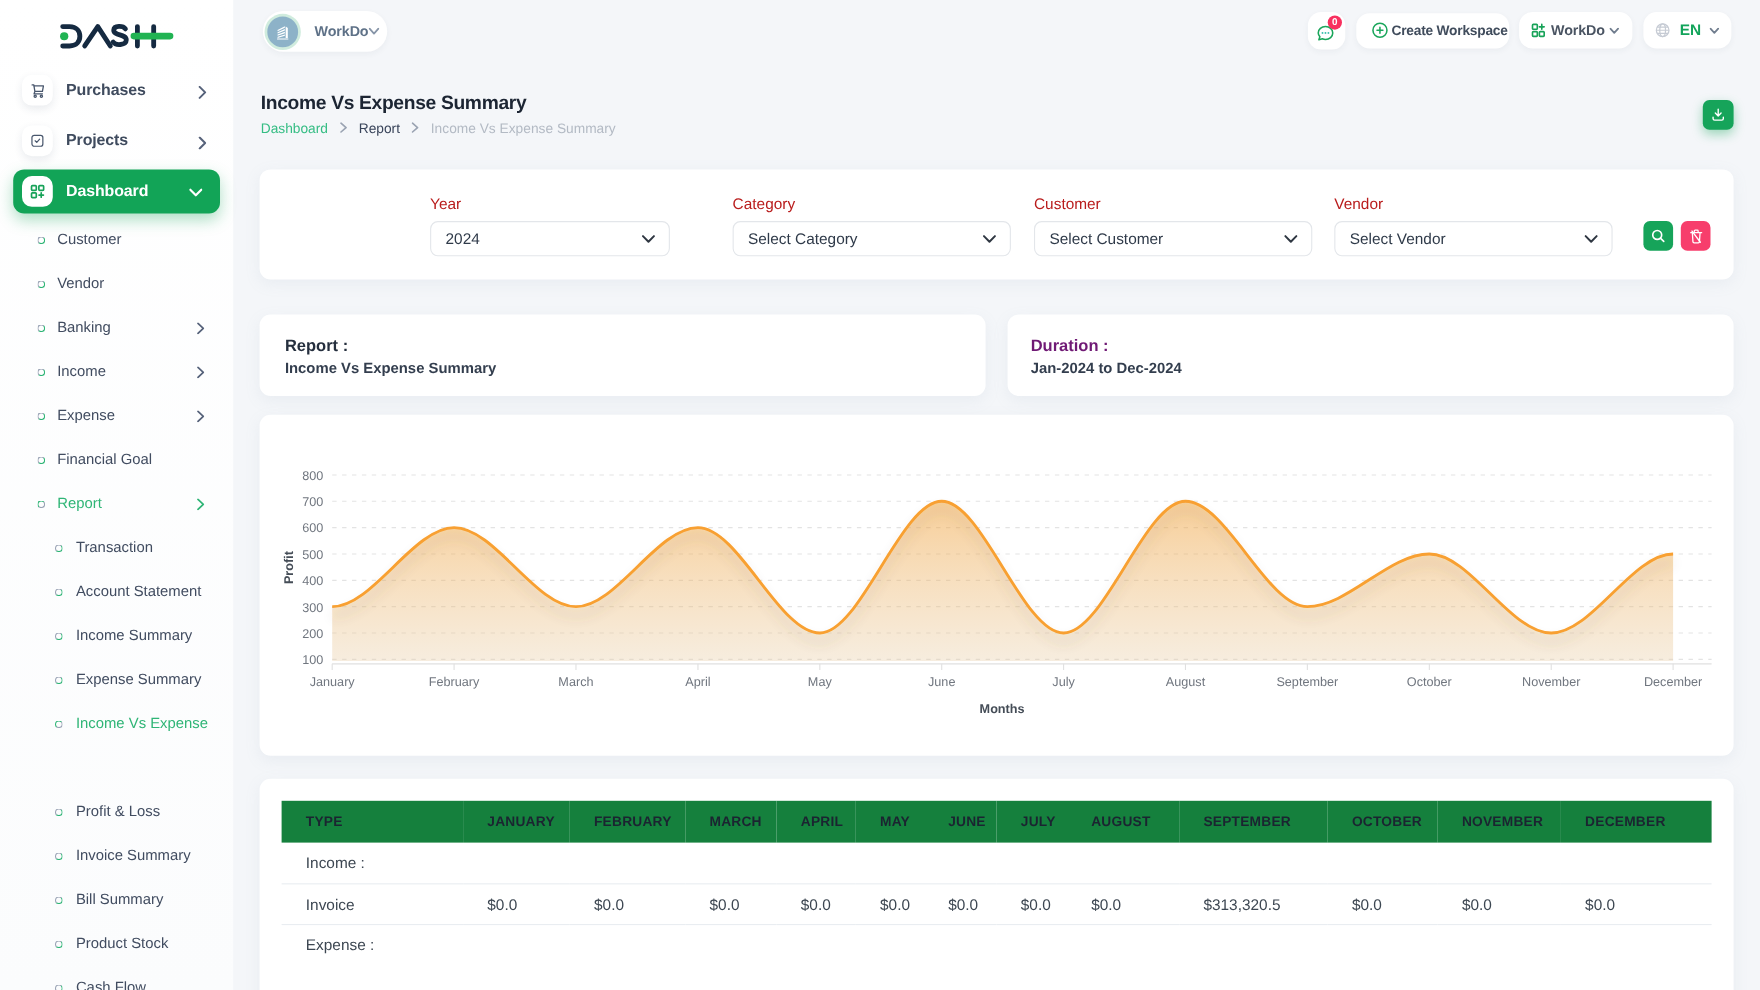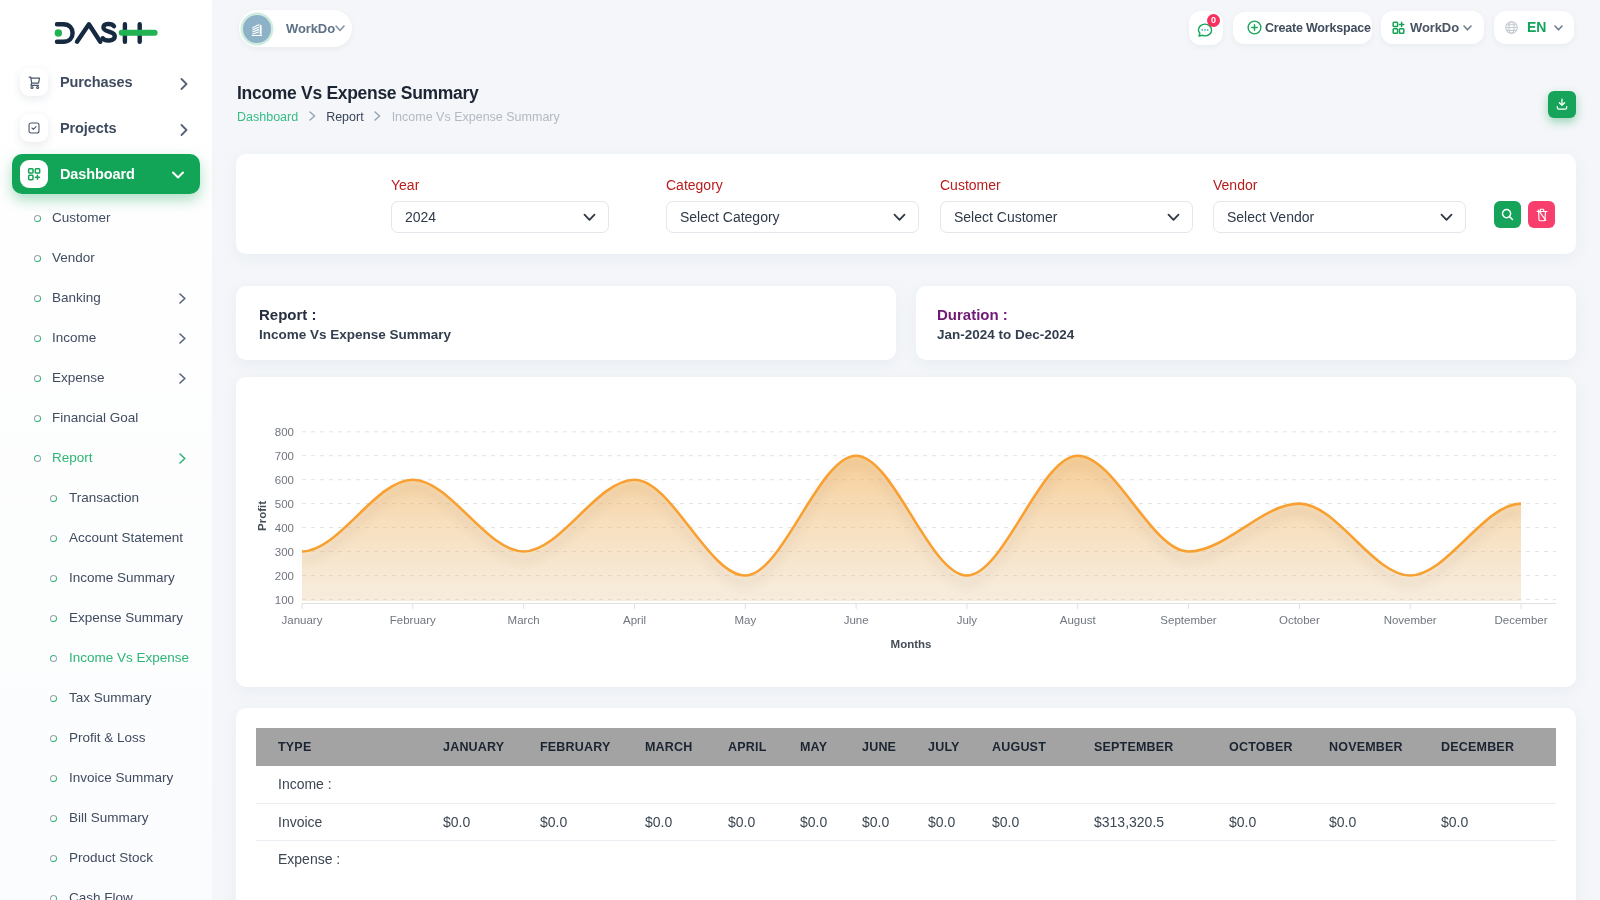--- a/index.html
+++ b/index.html
@@ -151,24 +151,20 @@
       <span class="bullet"></span>
       <span class="txt">Income Summary</span>
     </div>
   <div class="sub lvl2" style="top:598px;">
       <span class="bullet"></span>
       <span class="txt">Expense Summary</span>
     </div>
   <div class="sub lvl2 green" style="top:638px;">
       <span class="bullet"></span>
       <span class="txt">Income Vs Expense</span>
-    </div>
-  <div class="sub lvl2" style="top:678px;">
-      <span class="bullet"></span>
-      <span class="txt">Tax Summary</span>
     </div>
   <div class="sub lvl2" style="top:718px;">
       <span class="bullet"></span>
       <span class="txt">Profit &amp; Loss</span>
     </div>
   <div class="sub lvl2" style="top:758px;">
       <span class="bullet"></span>
       <span class="txt">Invoice Summary</span>
     </div>
   <div class="sub lvl2" style="top:798px;">
@@ -401,21 +397,21 @@
           <col style="width:62px">
           <col style="width:66px">
           <col style="width:64px">
           <col style="width:102px">
           <col style="width:135px">
           <col style="width:100px">
           <col style="width:112px">
           <col style="width:137px">
       </colgroup>
       <tbody>
-          <tr style="background:#a3a3a3;height:38px;">
+          <tr style="background:#15803d;height:38px;">
         <th>Type</th>
             <th>January</th>
             <th>February</th>
             <th>March</th>
             <th>April</th>
             <th>May</th>
             <th>June</th>
             <th>July</th>
             <th>August</th>
             <th>September</th>

